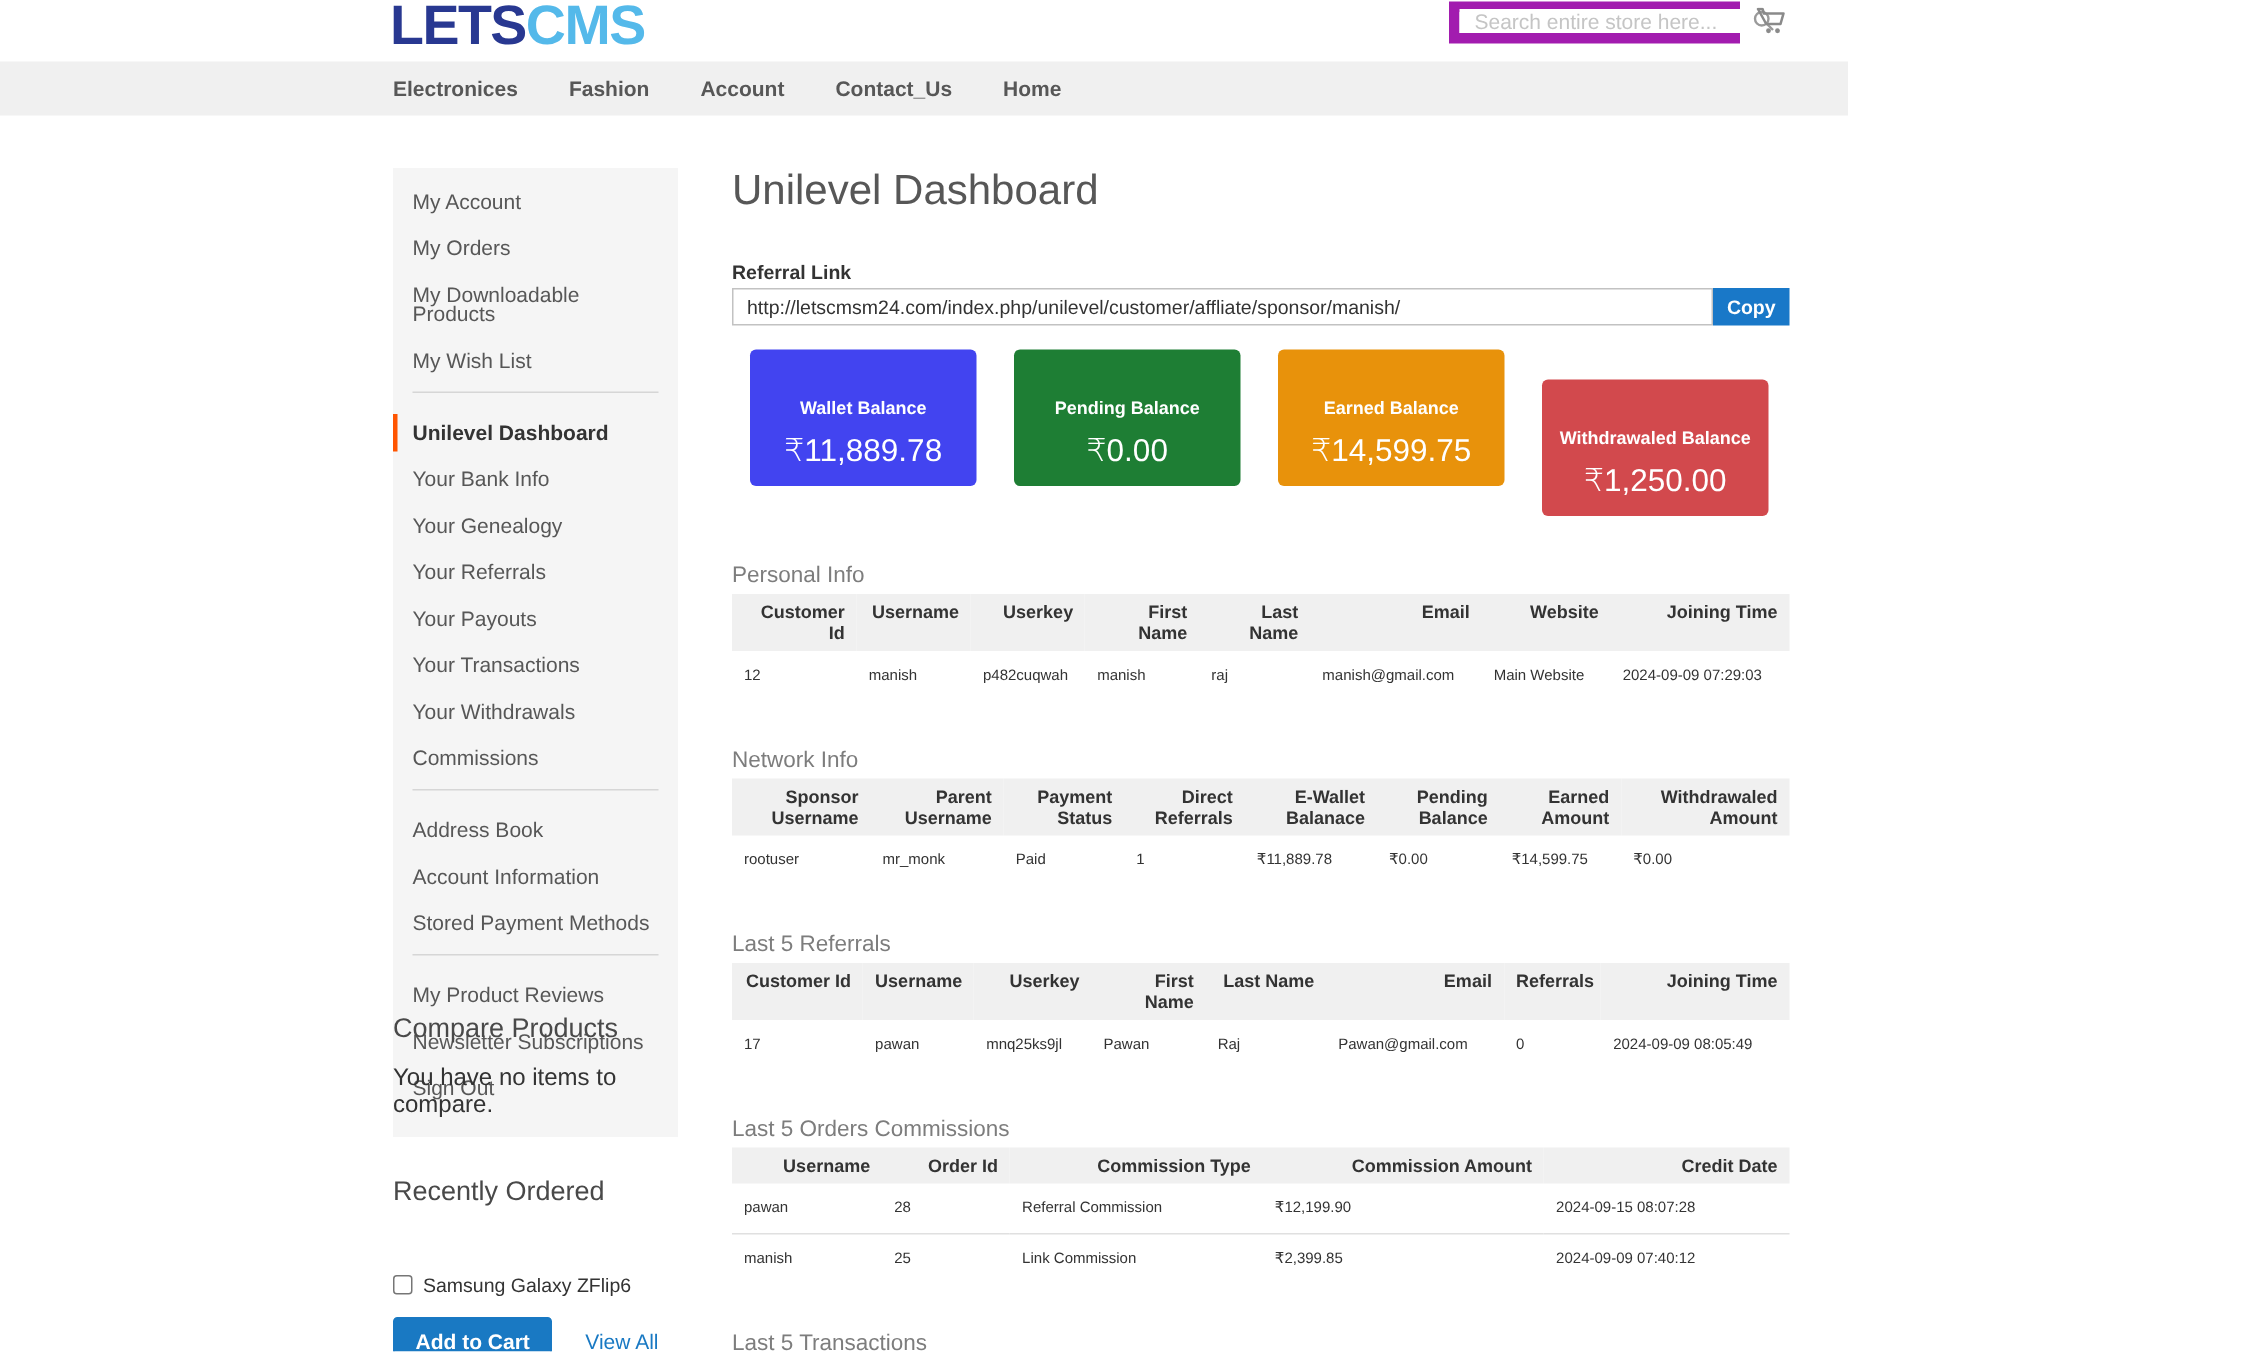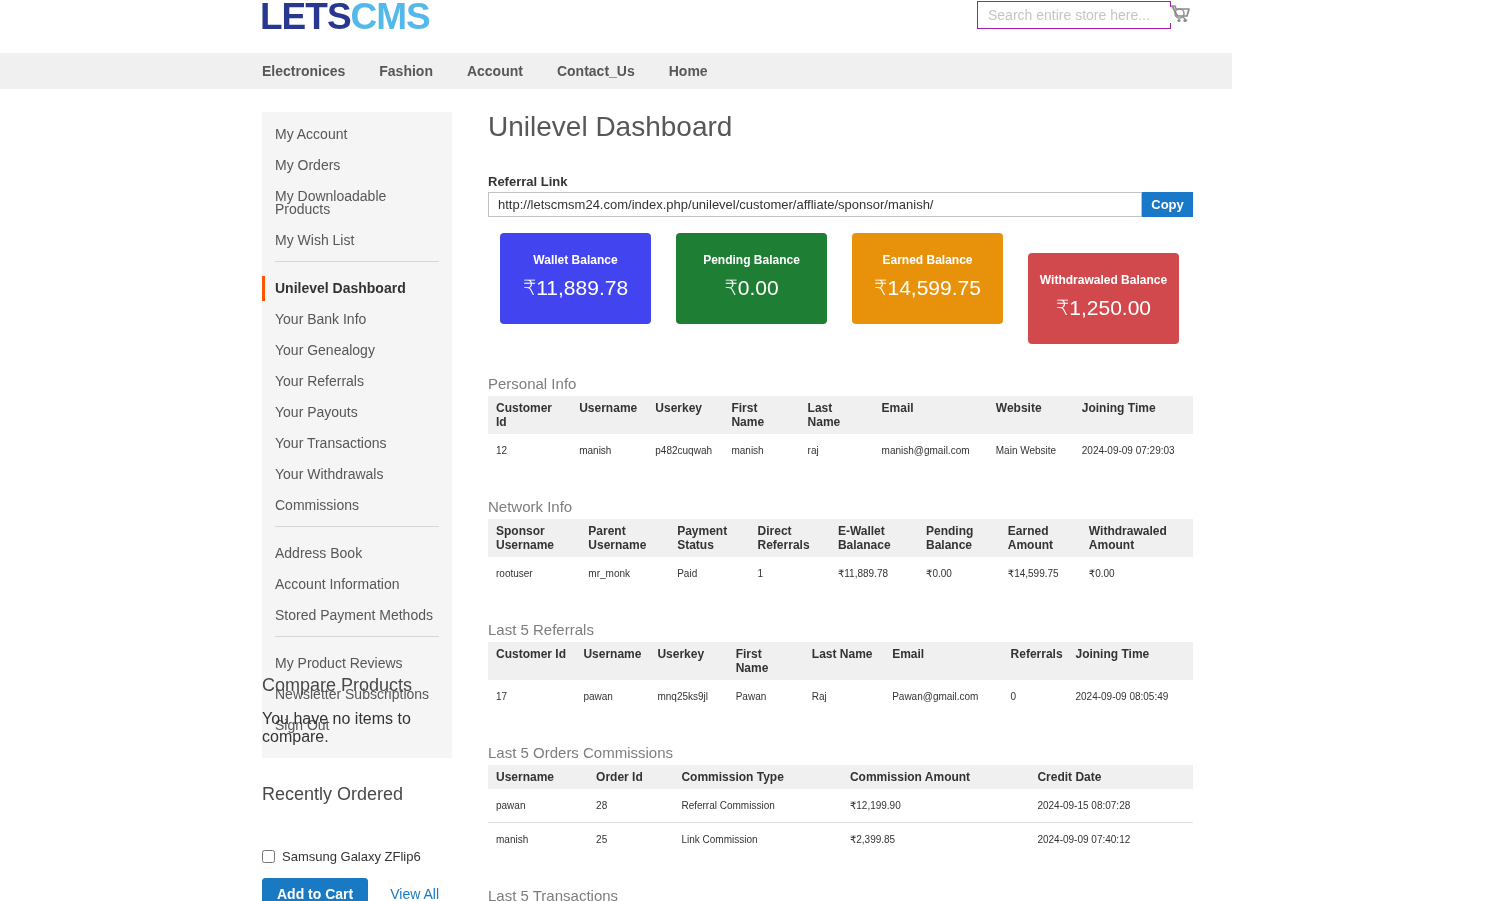--- a/index.html
+++ b/index.html
@@ -4,28 +4,28 @@
 <style>
   * { margin:0; padding:0; box-sizing:border-box; }
   html,body { width:1505px; height:901px; background:#fff; font-family:"Liberation Sans","DejaVu Sans",sans-serif; color:#333; }
   .page { position:relative; width:1505px; height:901px; overflow:hidden; background:#fff; }
 
   
   .header { position:absolute; left:0; top:0; width:1505px; height:53px; background:#fff; }
   .logo { position:absolute; left:260px; top:-4px; font-size:37px; font-weight:800; letter-spacing:-1px; line-height:42px; }
   .logo .p1 { color:#283891; }
   .logo .p2 { color:#54b9ea; }
-  .search-box { position:absolute; left:966px; top:1px; width:194px; height:28px; border:1px solid #a21caf; background:#fff; display:flex; align-items:center;margin-left:11px; }
+  .search-box { position:absolute; left:966px; top:1px; width:194px; height:28px; border:7px solid #a21caf; background:#fff; display:flex; align-items:flex-end; }
   .search-box input { flex:1; border:0; outline:none; padding:0 4px 0 10px; font-size:14px; color:#555; font-family:inherit; }
   .search-box input::placeholder { color:#c5c5c5; }
   .search-glass { width:26px; display:flex; align-items:center; justify-content:center; cursor:pointer; }
   .cart { position:absolute; left:1168px; top:2px; width:26px; height:26px; display:flex; align-items:center; justify-content:center; cursor:pointer; }
 
   
-  .navbar { position:absolute; left:0; top:53px; width:1232px; height:36px; background:#f0f0f0; display:flex; align-items:center; padding-left:262px; }
+  .navbar { position:absolute; left:0; top:41px; width:1232px; height:36px; background:#f0f0f0; display:flex; align-items:center; padding-left:262px; }
   .nav-item { font-size:14px; font-weight:700; color:#575757; margin-right:34px; cursor:pointer; text-decoration:none; }
 
   
   .side-nav { position:absolute; left:262px; top:112px; width:190px; background:#f5f5f5; padding:10px 0 14px 0; }
   .side-item { font-size:14px; color:#575757; padding:6px 13px 6px 13px; line-height:13px; cursor:pointer; }
   .side-item { padding-top:6px; padding-bottom:6px; margin:0 0 6px 0; }
   .side-item.active { border-left:3px solid #ff5501; padding-left:10px; font-weight:700; color:#333; }
   .side-divider { border-bottom:1px solid #d6d6d6; margin:8px 13px 14px 13px; }
 
   .side-widgets { position:absolute; left:262px; top:675px; width:195px; }
@@ -40,28 +40,28 @@
 
   
   .main { position:absolute; left:488px; top:108px; width:705px; }
   .page-title { font-size:28px; font-weight:300; color:#575757; line-height:38px; }
   .ref-label { font-size:13px; font-weight:700; color:#333; margin-top:28px; margin-bottom:3px; }
   .ref-row { display:flex; }
   .ref-input { flex:1; height:25px; border:1px solid #c2c2c2; font-size:13px; color:#333; padding:0 9px; font-family:inherit; outline:none; background:#fff; }
   .copy-btn { width:51px; height:25px; background:#1978c8; color:#fff; border:0; font-size:13px; font-weight:700; cursor:pointer; font-family:inherit; }
 
   .cards-row { display:flex; gap:25px; margin:16px 0 0 12px; }
-  .card { width:151px; height:91px; border-radius:4px; color:#fff; text-align:center; padding-top:20px; }
+  .card { width:151px; height:91px; border-radius:4px; color:#fff; text-align:center; padding-top:32px; }
   .card-label { font-size:12px; font-weight:700; }
   .card-value { font-size:21px; font-weight:300; margin-top:9px; }
 
   .section { margin-top:31px; }
   .section-title { font-size:15px; color:#7d7d7d; margin-bottom:4px; }
   table.data-table { width:100%; border-collapse:collapse; table-layout:fixed; }
-  .data-table th { background:#f0f0f0; font-size:12px; font-weight:700; color:#333; text-align:left; padding:5px 8px; vertical-align:top; }
+  .data-table th { background:#f0f0f0; font-size:12px; font-weight:700; color:#333; text-align:right; padding:5px 8px; vertical-align:top; }
   .data-table td { font-size:10px; color:#333; text-align:left; padding:11px 8px; vertical-align:top; }
   .data-table tbody tr + tr td { border-top:1px solid #e0e0e0; }
 </style>
 </head>
 <body>
 
 <div class="page">
 
   <div class="header">
     <div class="logo">

